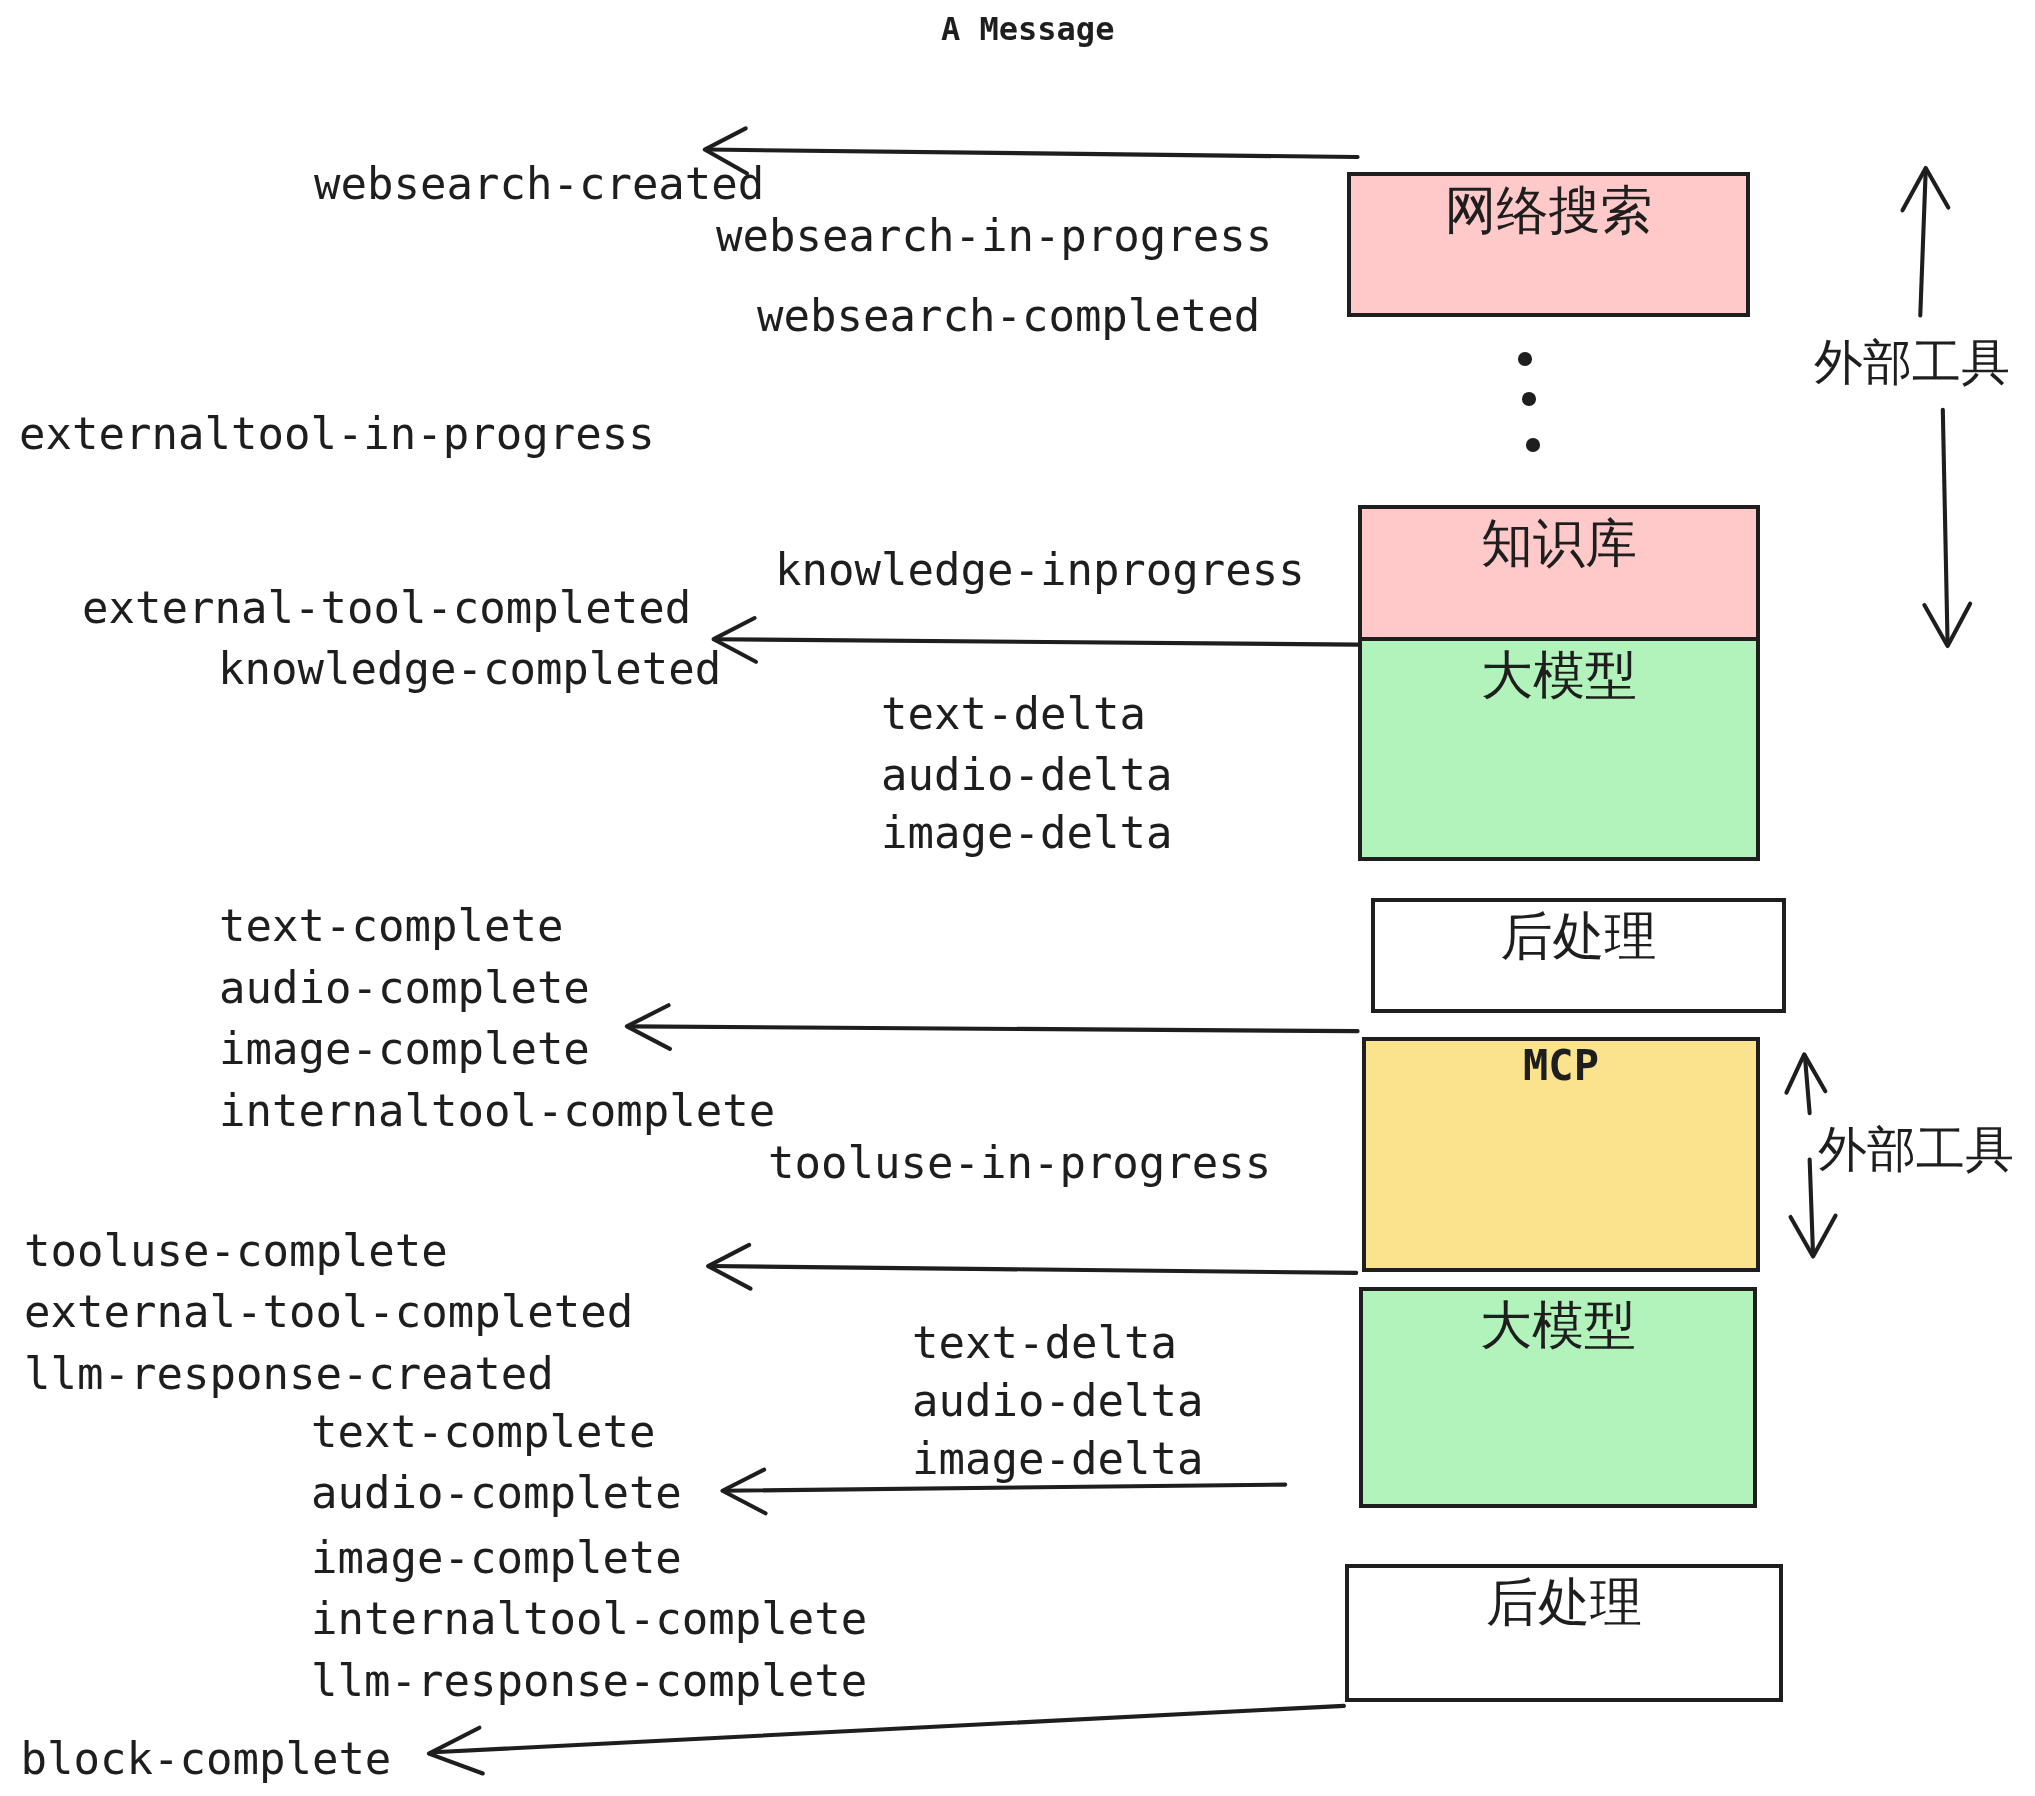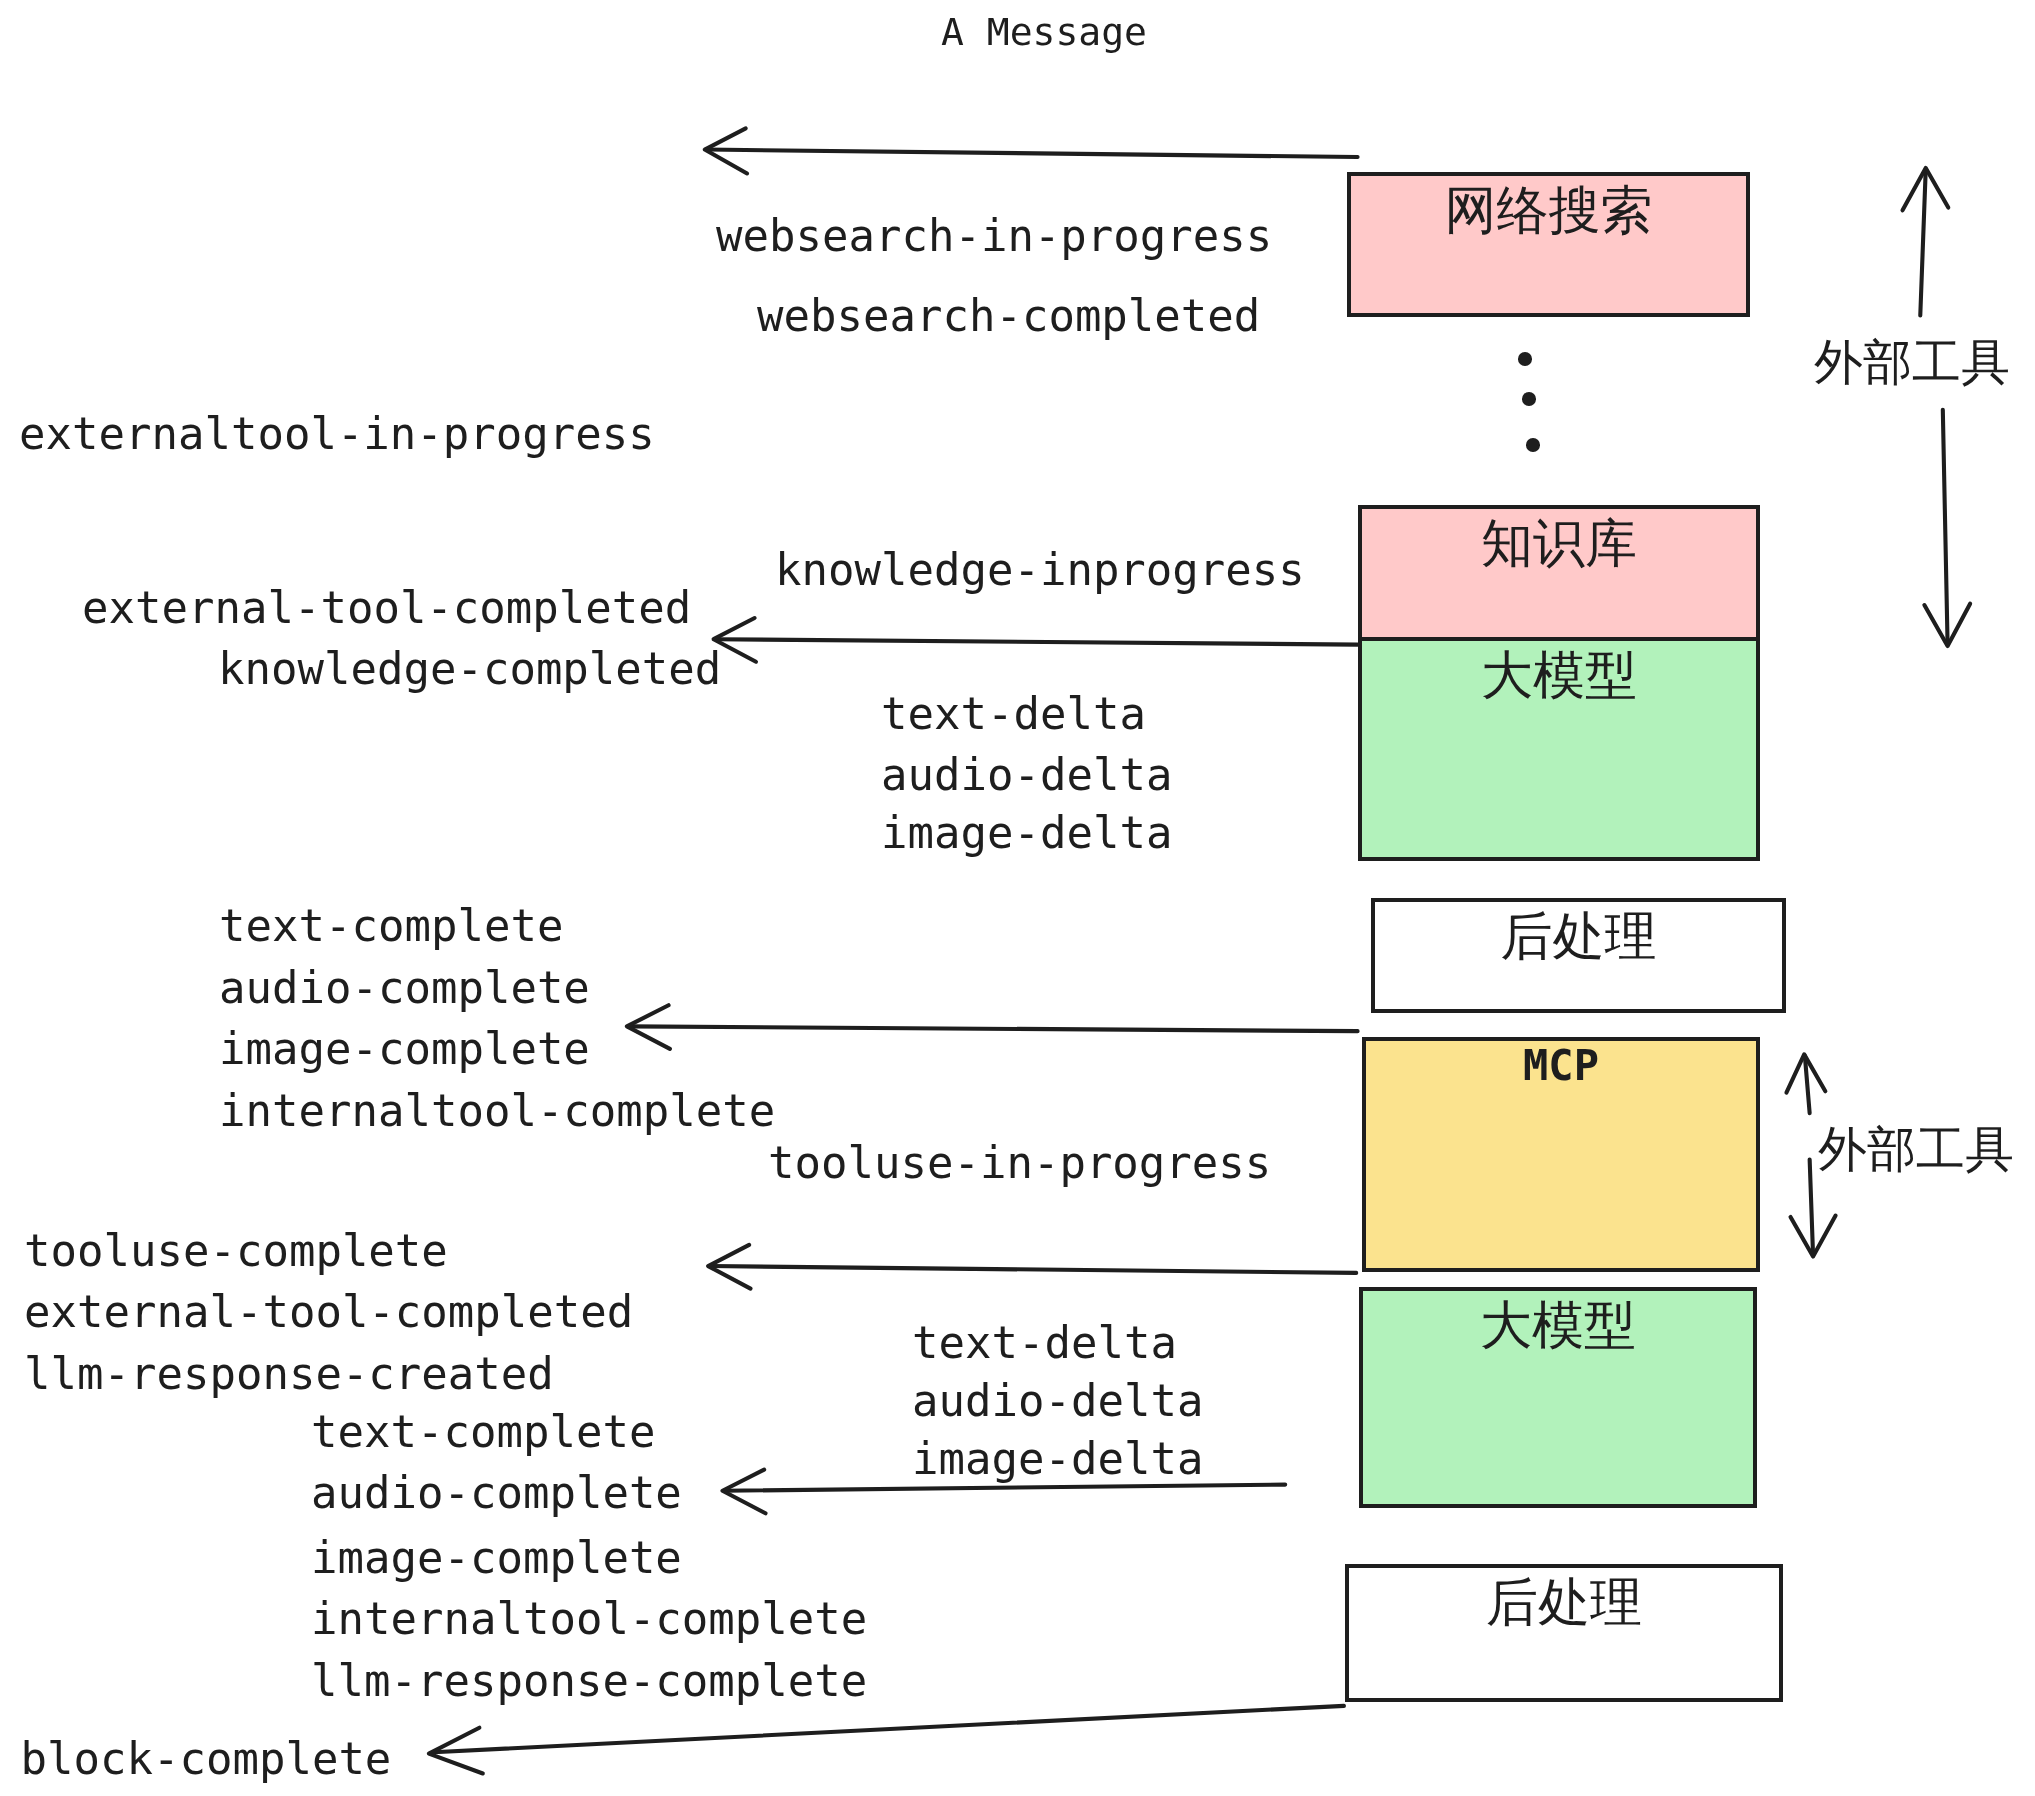--- a/index.html
+++ b/index.html
@@ -1,21 +1,21 @@
 <!DOCTYPE html>
 <html style="--ink: #1e1e1e; --pink: #ffc9c9; --green: #b2f2bb; --yellow: #fbe38e; --white: #ffffff;font-size:11px"><head>
 <meta charset="utf-8">
 <style>
   html,body{margin:0;padding:0;background:#ffffff;}
   .canvas{
     position:relative;width:2035px;height:1796px;background:#ffffff;
     font-family:"DejaVu Sans Mono","Liberation Mono",monospace;
     color:var(--ink,#1e1e1e);overflow:hidden;
   }
-  .title{position:absolute;font-size:38px;font-weight:normal;white-space:nowrap;}
+  .title{position:absolute;font-size:32px;font-weight:bold;white-space:nowrap;}
   .ev{position:absolute;font-size:44px;white-space:nowrap;}
   .box{
     position:absolute;border:4.1px solid var(--ink,#1e1e1e);box-sizing:border-box;
     display:flex;justify-content:center;
   }
   .box .lbl{font-size:52px;font-family:"Liberation Sans","DejaVu Sans",sans-serif;white-space:nowrap;}
   .box .lbl-mono{font-size:42px;font-weight:bold;font-family:"DejaVu Sans Mono",monospace;white-space:nowrap;}
   .bg-pink{background:var(--pink,#ffc9c9);}
   .bg-green{background:var(--green,#b2f2bb);}
   .bg-yellow{background:var(--yellow,#fbe38e);}
@@ -25,20 +25,21 @@
   svg.arrows{position:absolute;left:0;top:0;pointer-events:none;}
   svg.arrows path{stroke:var(--ink,#1e1e1e);stroke-width:6;fill:none;stroke-linecap:round;stroke-linejoin:round;}
 </style>
 </head>
 <body>
 
 <div class="canvas">
 
   <div class="title" style="left:941px;top:9.6px;">A Message</div>
 
+  <div class="ev" style="left:314px;top:158px;">websearch-created</div>
   <div class="ev" style="left:716px;top:210px;">websearch-in-progress</div>
   <div class="ev" style="left:757px;top:290px;">websearch-completed</div>
   <div class="ev" style="left:19px;top:408px;">externaltool-in-progress</div>
   <div class="ev" style="left:775px;top:544px;">knowledge-inprogress</div>
   <div class="ev" style="left:82px;top:582px;">external-tool-completed</div>
   <div class="ev" style="left:193px;top:643px;margin-left:25px;">knowledge-completed</div>
   <div class="ev" style="left:881px;top:688px;">text-delta</div>
   <div class="ev" style="left:881px;top:749px;">audio-delta</div>
   <div class="ev" style="left:881px;top:807px;">image-delta</div>
   <div class="ev" style="left:219px;top:900px;">text-complete</div>

